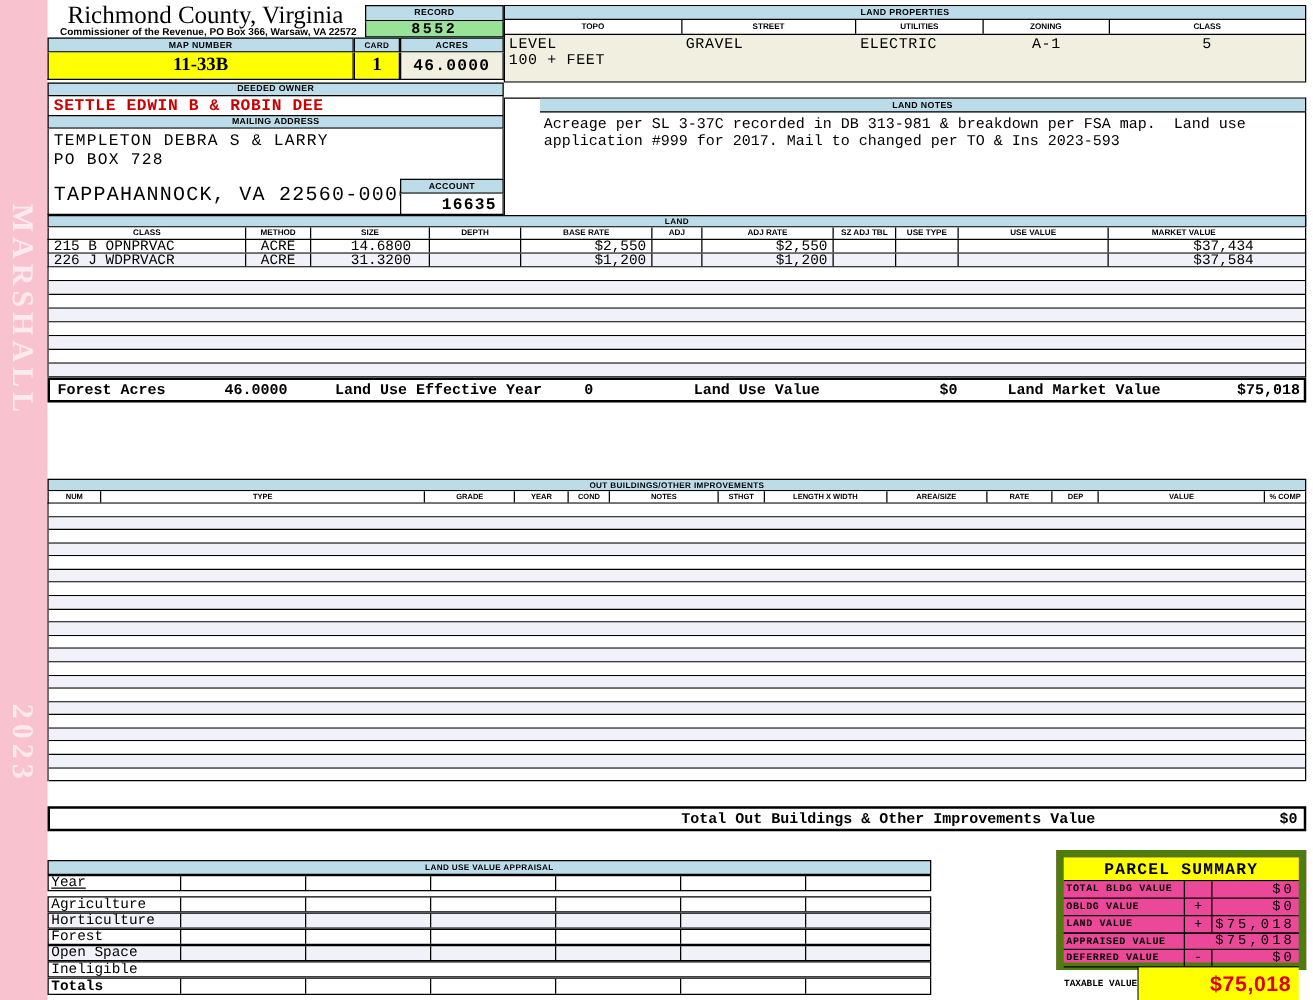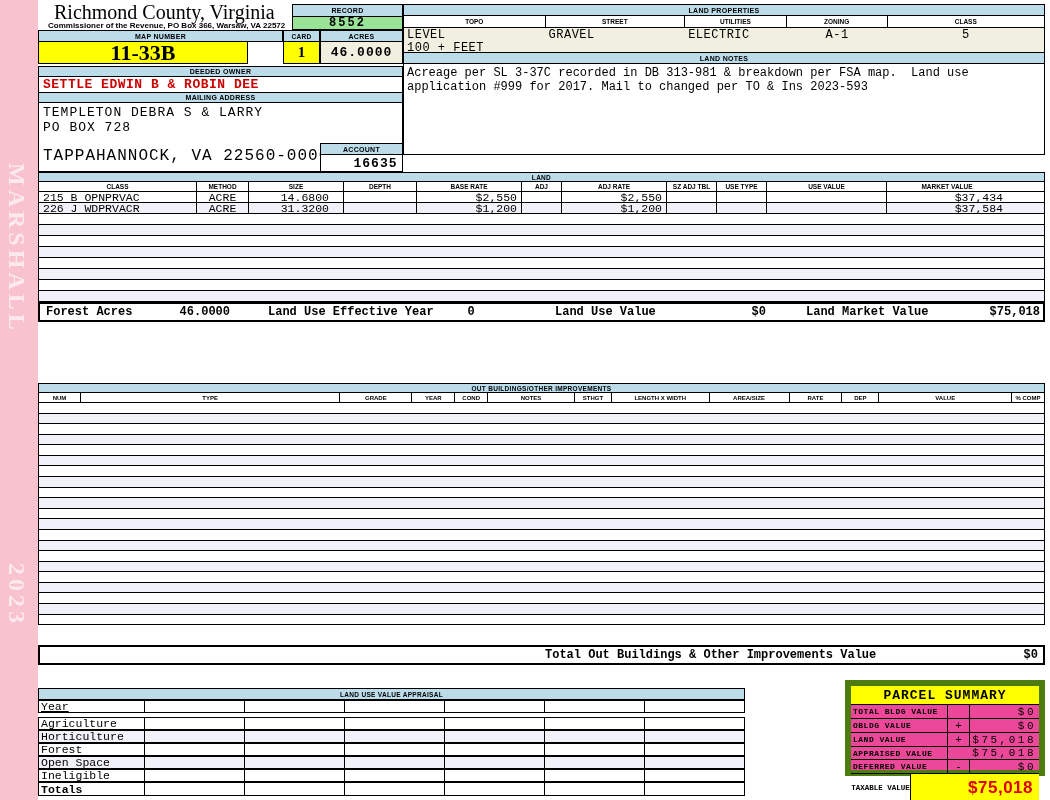--- a/index.html
+++ b/index.html
@@ -114,40 +114,40 @@
         <div class="pc1 mono" style="font-size:12px; letter-spacing:0.5px; padding-left:3px;">GRAVEL</div>
         <div class="pc2 mono" style="font-size:12px; letter-spacing:0.5px; padding-left:3px;">ELECTRIC</div>
         <div class="pc3 mono" style="font-size:12px; letter-spacing:0.5px; text-align:center;">A-1</div>
         <div class="pc4 mono" style="font-size:12px; letter-spacing:0.5px; text-align:center;">5</div>
       </div>
       <div class="mono" style="position:absolute; left:3px; top:13px; font-size:12px; letter-spacing:0.5px;">100 + FEET</div>
     </div>
   </div>
 
   <div class="abs bar" style="left:0; top:30px; width:245px; height:12px;">MAP NUMBER</div>
-  <div class="abs vbox" style="left:0; top:42px; width:210px; height:22px; background:#FFFF00; font-family:'Liberation Serif','DejaVu Serif',serif; font-weight:bold; font-size:22px;">11-33B</div>
+  <div class="abs vbox" style="left:0; top:42px; width:245px; height:22px; background:#FFFF00; font-family:'Liberation Serif','DejaVu Serif',serif; font-weight:bold; font-size:15px;">11-33B</div>
 
   <div class="abs bar" style="left:245px; top:30px; width:37px; height:12px; font-size:6.5px;">CARD</div>
   <div class="abs vbox" style="left:245px; top:42px; width:37px; height:22px; background:#FFFF00; font-family:'Liberation Serif','DejaVu Serif',serif; font-weight:bold; font-size:15px;">1</div>
 
   <div class="abs bar" style="left:282px; top:30px; width:83px; height:12px;">ACRES</div>
   <div class="abs vbox mono" style="left:282px; top:42px; width:83px; height:22px; background:#F0EFE0; font-weight:bold; font-size:13px; letter-spacing:1px;">46.0000</div>
 
   <div class="abs bar" style="left:0; top:66px; width:365px; height:11px;">DEEDED OWNER</div>
   <div class="abs mono" style="left:0; top:77px; width:365px; height:15px; border-left:1px solid #000; border-right:1px solid #000; color:#CC0000; font-weight:bold; font-size:13px; letter-spacing:0.5px; padding-left:4px; display:flex; align-items:center; white-space:nowrap;">SETTLE EDWIN B &amp; ROBIN DEE</div>
   <div class="abs bar" style="left:0; top:92px; width:365px; height:11px;">MAILING ADDRESS</div>
   <div class="abs" style="left:0; top:103px; width:365px; height:69px; border:1px solid #000; border-top:none; background:#fff;">
     <div class="mono abs" style="left:4px; top:2px; font-size:13px; letter-spacing:1px; white-space:nowrap;">TEMPLETON DEBRA S &amp; LARRY</div>
     <div class="mono abs" style="left:4px; top:17px; font-size:13px; letter-spacing:1px; white-space:nowrap;">PO BOX 728</div>
     <div class="mono abs" style="left:4px; top:44px; font-size:16px; letter-spacing:1px; white-space:nowrap;">TAPPAHANNOCK, VA 22560-0000</div>
   </div>
   <div class="abs bar" style="left:282px; top:143px; width:83px; height:12px;">ACCOUNT</div>
   <div class="abs vbox mono" style="left:282px; top:155px; width:83px; height:17px; background:#fff; font-weight:bold; font-size:13px; letter-spacing:1px;padding-left:28px;">16635</div>
 
-  <div class="abs" style="left:365px; top:52px; width:642px; height:103px; border:1px solid #000; background:#fff;">
+  <div class="abs" style="left:365px; top:78px; width:642px; height:103px; border:1px solid #000; background:#fff;padding-left:28px;">
     <div class="bar" style="height:11px; border:none; border-bottom:1px solid #000;">LAND NOTES</div>
     <div class="mono" style="padding:2px 3px; font-size:12px; line-height:14px; white-space:pre-wrap;">Acreage per SL 3-37C recorded in DB 313-981 &amp; breakdown per FSA map.  Land use
 application #999 for 2017. Mail to changed per TO &amp; Ins 2023-593</div>
   </div>
 
   <div class="abs bar" style="left:0; top:172px; width:1007px; height:10px; font-size:6.5px;">LAND</div>
   <div class="abs hrow" style="left:0; top:182px; width:1007px; height:10px;">
     <div class="hc lc0">CLASS</div>
     <div class="hc lc1">METHOD</div>
     <div class="hc lc2">SIZE</div>
@@ -295,21 +295,21 @@
     </div>
   <div class="lua-row lua-alt" style="left:0; top:756px;text-align:center;">
     <div class="lua-label">Open Space</div>
   <div class="lua-cell"></div>
       <div class="lua-cell"></div>
       <div class="lua-cell"></div>
       <div class="lua-cell"></div>
       <div class="lua-cell"></div>
       <div class="lua-cell"></div>
     </div>
-  <div class="lua-row" style="left:0; top:769px;">
+  <div class="lua-row" style="left:0; top:769px;flex-direction:column;">
     <div class="lua-label">Ineligible</div>
   <div class="lua-cell"></div>
       <div class="lua-cell"></div>
       <div class="lua-cell"></div>
       <div class="lua-cell"></div>
       <div class="lua-cell"></div>
       <div class="lua-cell"></div>
     </div>
   <div class="lua-row" style="left:0; top:782px; height:14px;">
     <div class="lua-label" style="font-weight:bold;">Totals</div>

